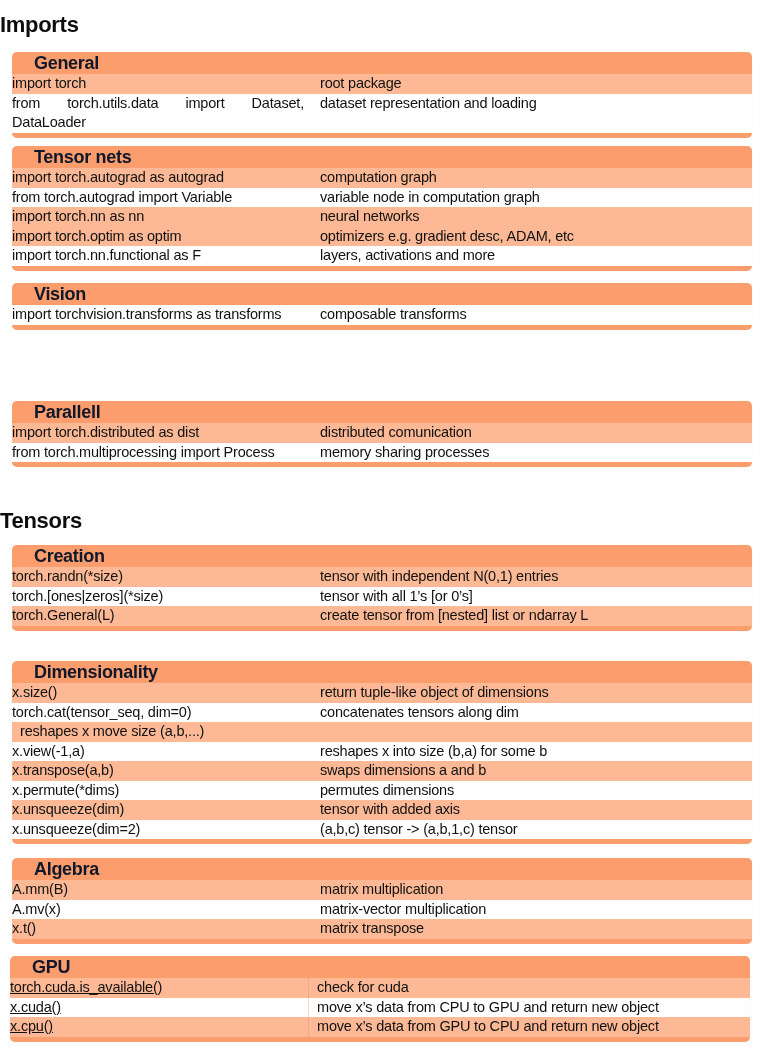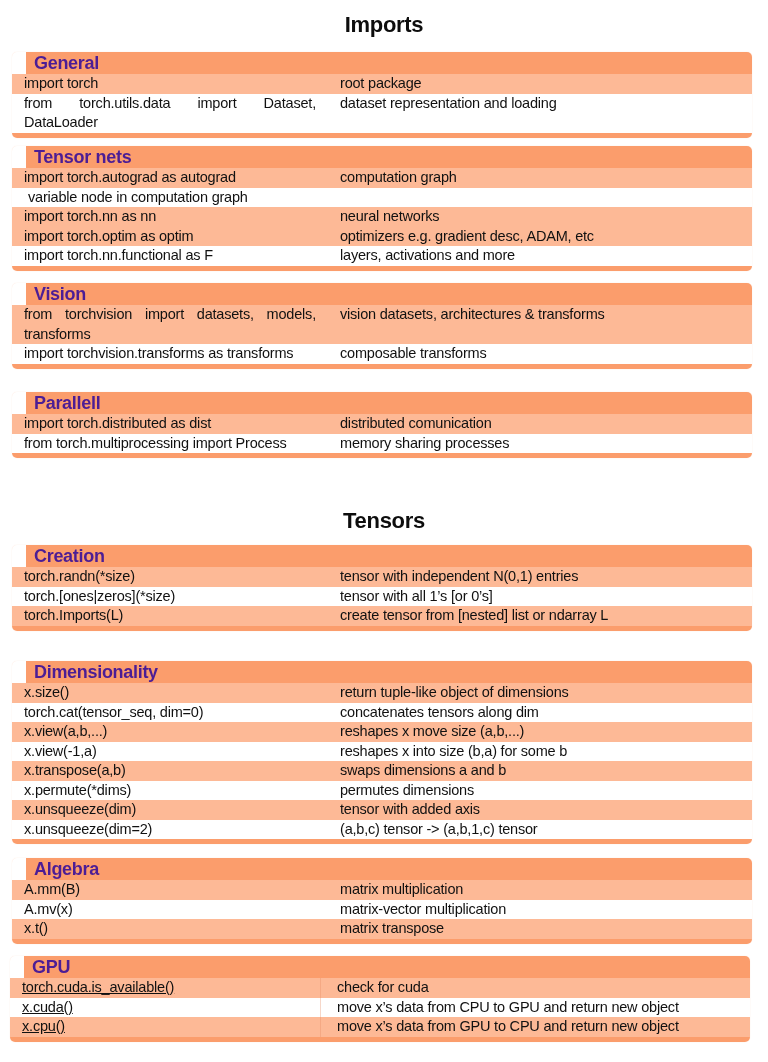--- a/index.html
+++ b/index.html
@@ -12,72 +12,68 @@
       height: 1062px;
       position: relative;
       overflow: hidden;
       font-family: "Liberation Sans", sans-serif;
       color: #111111;
     }
     .page-title {
       position: absolute;
       left: 0;
       width: 768px;
-      text-align: center;
       font-family: "Liberation Sans", sans-serif;
       font-weight: bold;
       font-size: 22px;
       letter-spacing: -0.3px;
       color: #0d0d0d;
     }
     .section {
       position: absolute;
       left: 12px;
       width: 740px;
       border-radius: 5px;
       overflow: hidden;
       background: #ffffff;
       box-shadow: 0 0 1px rgba(251,157,108,0.35);
     }
     .section-header {
       background: #fb9d6c;
-      color: #4c1d95;
+      color: #0f172a;
       font-weight: bold;
       font-size: 18px;
       height: 22px;
       line-height: 22px;
-      padding-left: 8px;
+      padding-left: 22px;
       letter-spacing: -0.3px;
-      margin-left: 14px;
     }
     .section-footer {
       background: #fb9d6c;
       height: 5px;
     }
     .row {
       display: flex;
       font-size: 14.5px;
       line-height: 19.5px;
       letter-spacing: -0.2px;
     }
     .row.alt {
       background: #fdb996;
     }
     .row .code {
       width: 292px;
-      padding-left: 12px;
       padding-right: 8px;
       text-align: justify;
       text-align-last: left;
       box-sizing: content-box;
     }
     .row .desc {
       flex: 1;
       padding-left: 8px;
-      margin-left: 8px;
     }
     .gpu .row .code {
       width: 290px;
       border-right: 1px solid rgba(230,140,100,0.35);
       text-decoration: underline;
     }
   </style>
 </head>
 <body>
 
@@ -96,51 +92,48 @@
   <div class="section-footer"></div>
 </div>
 
 <div class="section" style="top:146px;">
   <div class="section-header">Tensor nets</div>
   <div class="row alt">
     <div class="code">import torch.autograd as autograd</div>
     <div class="desc">computation graph</div>
   </div>
   <div class="row">
+    <div class="code">from torch.autograd import Variable</div>
     <div class="desc">variable node in computation graph</div>
   </div>
   <div class="row alt">
     <div class="code">import torch.nn as nn</div>
     <div class="desc">neural networks</div>
   </div>
   <div class="row alt">
     <div class="code">import torch.optim as optim</div>
     <div class="desc">optimizers e.g. gradient desc, ADAM, etc</div>
   </div>
   <div class="row">
     <div class="code">import torch.nn.functional as F</div>
     <div class="desc">layers, activations and more</div>
   </div>
   <div class="section-footer"></div>
 </div>
 
 <div class="section" style="top:283px;">
   <div class="section-header">Vision</div>
-  <div class="row alt">
-    <div class="code">from torchvision import datasets, models, transforms</div>
-    <div class="desc">vision datasets, architectures &amp; transforms</div>
-  </div>
   <div class="row">
     <div class="code">import torchvision.transforms as transforms</div>
     <div class="desc">composable transforms</div>
   </div>
   <div class="section-footer"></div>
 </div>
 
-<div class="section" style="top:392px;">
+<div class="section" style="top:401px;">
   <div class="section-header">Parallell</div>
   <div class="row alt">
     <div class="code">import torch.distributed as dist</div>
     <div class="desc">distributed comunication</div>
   </div>
   <div class="row">
     <div class="code">from torch.multiprocessing import Process</div>
     <div class="desc">memory sharing processes</div>
   </div>
   <div class="section-footer"></div>
@@ -152,38 +145,37 @@
   <div class="section-header">Creation</div>
   <div class="row alt">
     <div class="code">torch.randn(*size)</div>
     <div class="desc">tensor with independent N(0,1) entries</div>
   </div>
   <div class="row">
     <div class="code">torch.[ones|zeros](*size)</div>
     <div class="desc">tensor with all 1’s [or 0’s]</div>
   </div>
   <div class="row alt">
-    <div class="code">torch.Imports(L)</div>
+    <div class="code">torch.General(L)</div>
     <div class="desc">create tensor from [nested] list or ndarray L</div>
   </div>
   <div class="section-footer"></div>
 </div>
 
 <div class="section" style="top:661px;">
   <div class="section-header">Dimensionality</div>
   <div class="row alt">
     <div class="code">x.size()</div>
     <div class="desc">return tuple-like object of dimensions</div>
   </div>
   <div class="row">
     <div class="code">torch.cat(tensor_seq, dim=0)</div>
     <div class="desc">concatenates tensors along dim</div>
   </div>
   <div class="row alt">
-    <div class="code">x.view(a,b,...)</div>
     <div class="desc">reshapes x move size (a,b,...)</div>
   </div>
   <div class="row">
     <div class="code">x.view(-1,a)</div>
     <div class="desc">reshapes x into size (b,a) for some b</div>
   </div>
   <div class="row alt">
     <div class="code">x.transpose(a,b)</div>
     <div class="desc">swaps dimensions a and b</div>
   </div>

